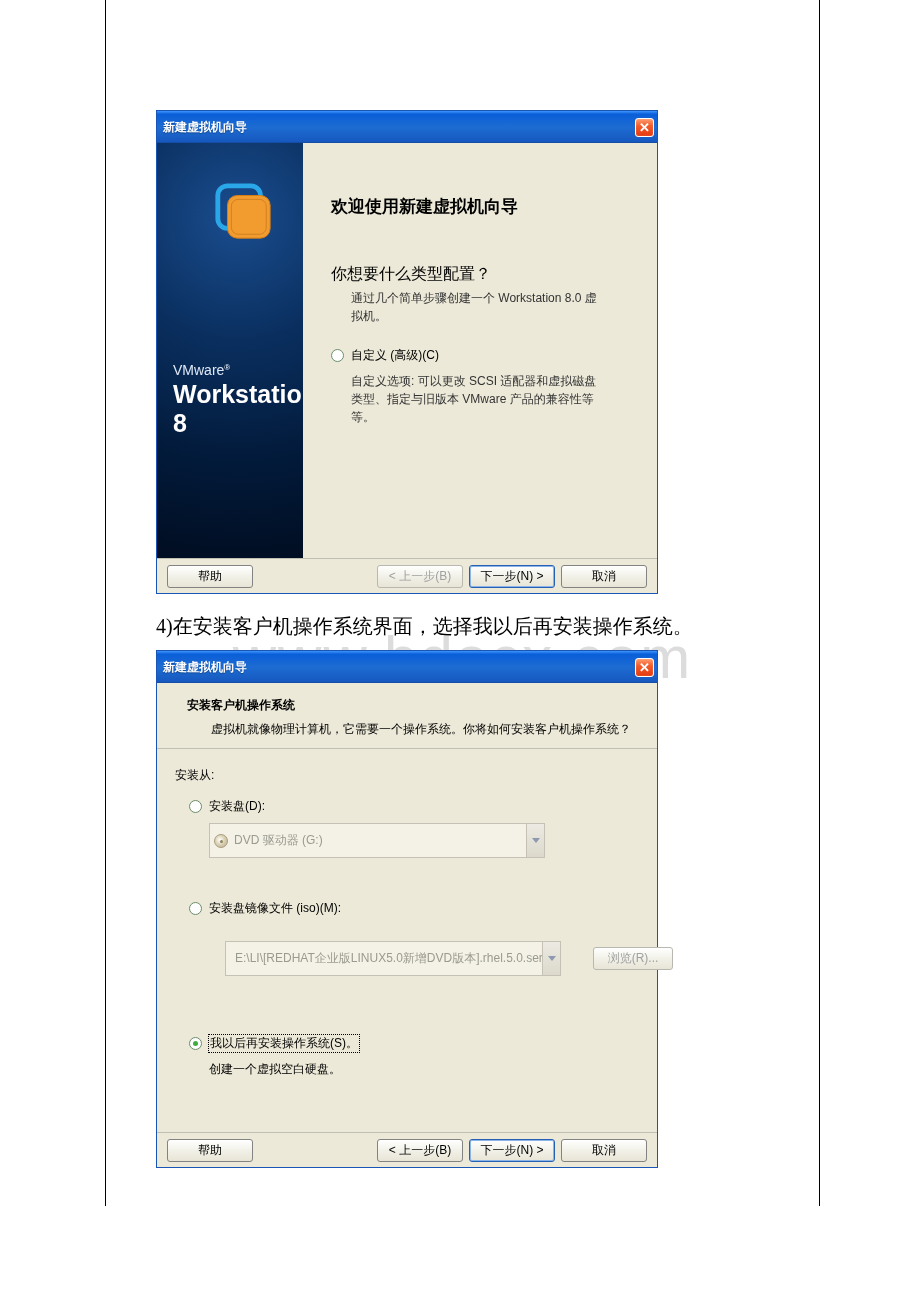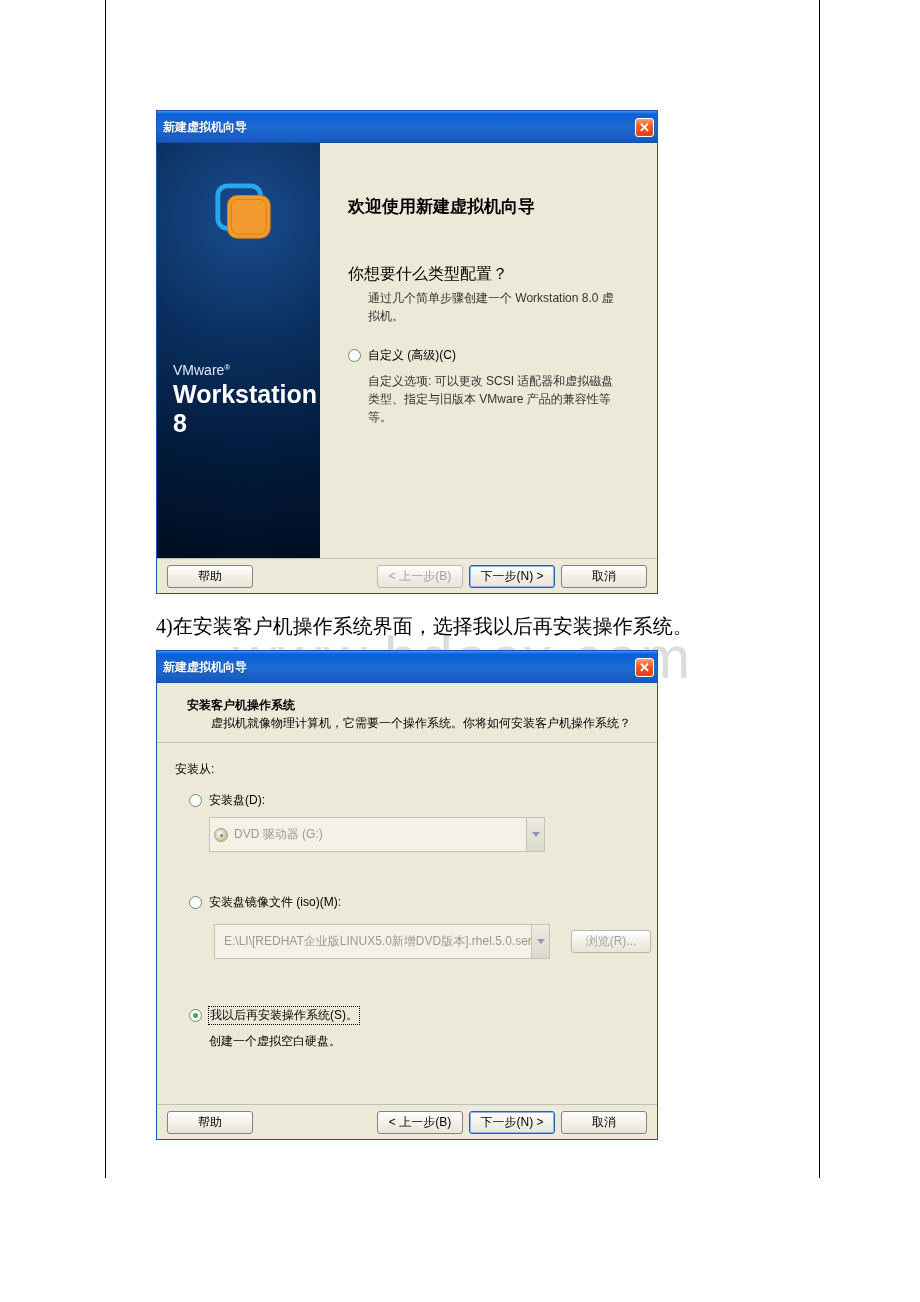--- a/index.html
+++ b/index.html
@@ -71,21 +71,21 @@
       cursor: pointer;
       box-shadow: inset 0 0 1px rgba(255,255,255,0.6);
     }
 
     
     .d1-body {
       display: flex;
       height: 415px;
     }
     .d1-left {
-      width: 163px;
+      width: 146px;
       background: radial-gradient(circle at 55% 18%, #1a4d8f 0%, #0a2f5f 35%, #021a3a 70%, #010d21 100%);
       position: relative;
       display: flex;
       flex-direction: column;
       justify-content: flex-end;
       padding: 0 16px 120px 16px;
       color: #fff;
       overflow: hidden;
     }
     .d1-logo {
@@ -192,21 +192,21 @@
       position: relative;
       z-index: 1;
     }
 
     
     .d2-head {
       padding: 14px 18px 10px 30px;
       background: #ece9d8;
       border-bottom: 1px solid #c0bfb3;
     }
-    .d2-head-title { font-weight: bold; font-size: 12px; }
+    .d2-head-title { font-weight: bold; font-size: 12px; margin-bottom: 6px; }
     .d2-head-sub { font-size: 12px; margin-left: 24px; line-height: 1.5; }
 
     .d2-body {
       padding: 18px 18px 40px 18px;
       background: #ece9d8;
       min-height: 330px;
     }
     .d2-install-from { margin-bottom: 14px; }
     .d2-group { margin: 0 0 14px 14px; }
     .combo {
@@ -247,21 +247,21 @@
       left:5px;top:5px;width:3px;height:3px;border-radius:50%;
       background:#8e845f;
     }
 
     .browse-row {
       display: flex;
       align-items: center;
       margin: 8px 0 0 20px;
       gap: 10px;
     }
-    .browse-row .combo { margin: 5px; padding-left: 7px; }
+    .browse-row .combo { margin: 16px; padding-left: 7px; }
 
     .d2-group-gap { height: 28px; }
     .create-desc {
       font-size: 12px;
       margin: 6px 0 0 20px;
     }
 
   </style>
 </head>
 <body>

